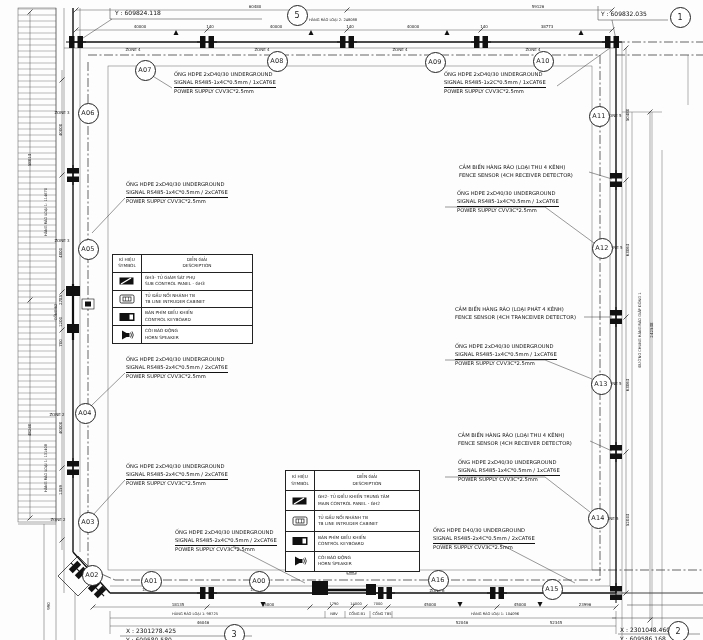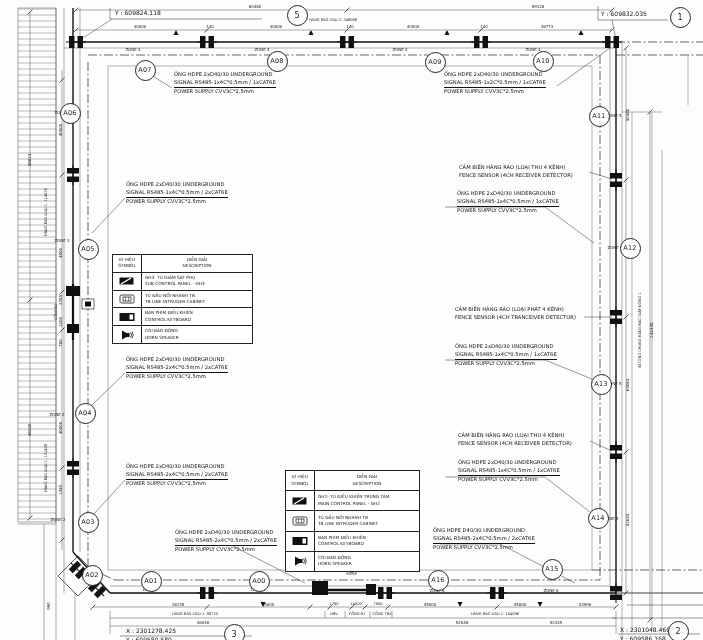--- a/index.html
+++ b/index.html
@@ -148,30 +148,30 @@
   <div class="coord" style="left:620px;top:626px">X : 2301048.460</div>
   <div class="coord" style="left:620px;top:635px">Y : 609586.168</div>
   <div class="cref" style="left:677px;top:630px">2</div>
 
   <div class="st" style="left:258px;top:580px">A00</div>
   <div class="st" style="left:150px;top:580px">A01</div>
   <div class="st" style="left:91px;top:574px">A02</div>
   <div class="st" style="left:87px;top:521px">A03</div>
   <div class="st" style="left:84px;top:412px">A04</div>
   <div class="st" style="left:87px;top:248px">A05</div>
-  <div class="st" style="left:69px;top:112px">A06</div>
+  <div class="st" style="left:87px;top:112px">A06</div>
   <div class="st" style="left:144px;top:69px">A07</div>
   <div class="st" style="left:276px;top:60px">A08</div>
   <div class="st" style="left:434px;top:61px">A09</div>
   <div class="st" style="left:542px;top:60px">A10</div>
   <div class="st" style="left:598px;top:115px">A11</div>
-  <div class="st" style="left:629px;top:247px">A12</div>
+  <div class="st" style="left:601px;top:247px">A12</div>
   <div class="st" style="left:600px;top:383px">A13</div>
   <div class="st" style="left:597px;top:517px">A14</div>
-  <div class="st" style="left:551px;top:568px">A15</div>
+  <div class="st" style="left:551px;top:588px">A15</div>
   <div class="st" style="left:437px;top:579px">A16</div>
 
   <div class="zn" style="left:258px;top:589px">ZONE 1</div>
   <div class="zn" style="left:150px;top:589px">ZONE 1</div>
   <div class="zn" style="left:58px;top:519px">ZONE 2</div>
   <div class="zn" style="left:57px;top:414px">ZONE 2</div>
   <div class="zn" style="left:62px;top:240px">ZONE 3</div>
   <div class="zn" style="left:62px;top:112px">ZONE 3</div>
   <div class="zn" style="left:133px;top:49px">ZONE 4</div>
   <div class="zn" style="left:262px;top:49px">ZONE 4</div>

